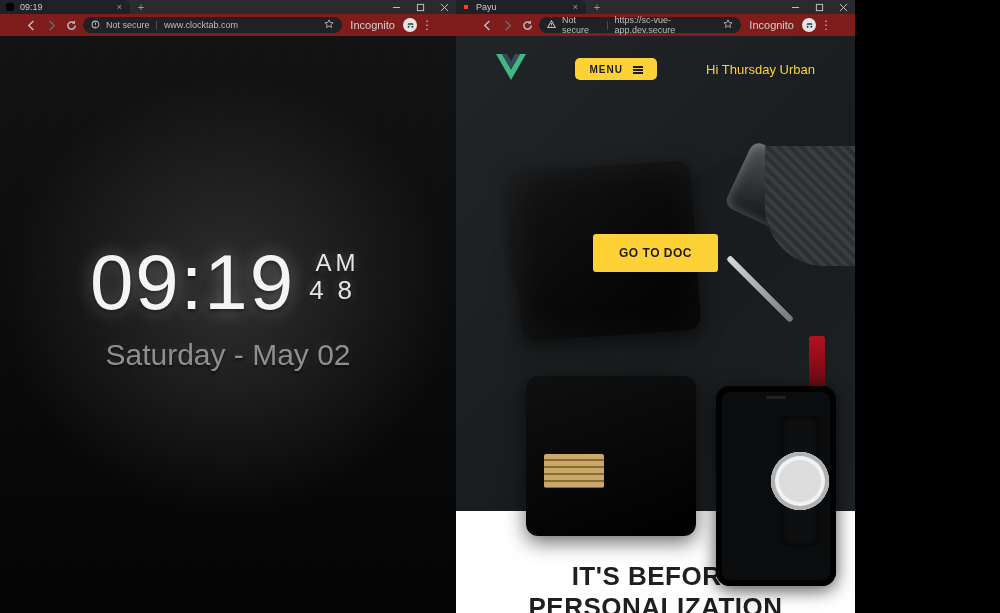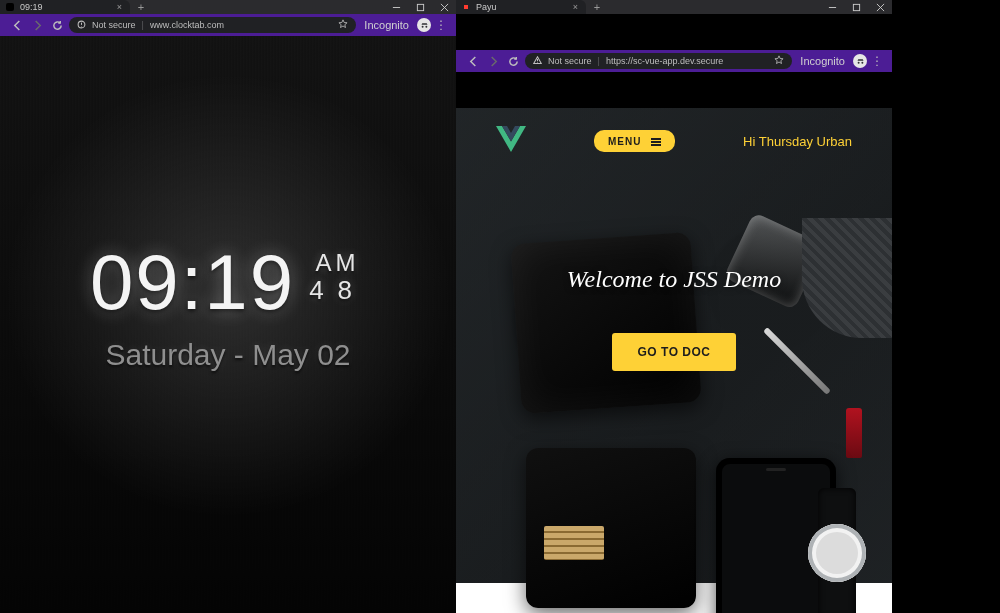--- a/index.html
+++ b/index.html
@@ -1,37 +1,37 @@
 <!DOCTYPE html>
 <html><head>
 <meta charset="utf-8">
 <style>
   * { box-sizing: border-box; margin: 0; padding: 0; }
   html, body { width: 1000px; height: 613px; overflow: hidden; font-family: "Segoe UI", Arial, sans-serif; background:#000; }
   .desktop { display:flex; width:1000px; height:613px; }
   .window { display:flex; flex-direction:column; }
   .w-left { width:456px; }
-  .w-right { width:436px;gap:36px; }
+  .w-right { width:399px; }
 
   
   .titlebar { height:14px; background:#2b2b2e; display:flex; align-items:stretch; }
   .tab { display:flex; align-items:center; gap:6px; background:#202124; color:#c9c9c9; font-size:9px; padding:0 8px 0 6px; width:130px; border-top-right-radius:6px; position:relative; }
   .tab .favicon { width:8px; height:8px; border-radius:2px; display:inline-block; }
   .fav-clock { background:#000; }
   .fav-payu { background:radial-gradient(circle,#ff3b2f 40%,transparent 42%); }
   .tab-close { margin-left:auto; color:#9a9a9a; font-size:9px; line-height:1; }
   .newtab { width:22px; display:flex; align-items:center; justify-content:center; color:#9a9a9a; font-size:11px; }
   .titlebar-spacer { flex:1; }
   .win-controls { display:flex; }
   .win-btn { width:24px; display:flex; align-items:center; justify-content:center; color:#cfcfcf; font-size:9px; }
   .win-btn.close { color:#cfcfcf; }
   .win-btn svg { width:9px; height:9px; stroke:#cfcfcf; stroke-width:1; fill:none; }
 
   
-  .addrbar { height:22px; background:#4c1d95; display:flex; align-items:center; padding:0 9px; gap:4px; color:#bdbdbd; }
+  .addrbar { height:22px; background:#7f1d1d; display:flex; align-items:center; padding:0 23px; gap:4px; color:#bdbdbd; }
   .nav-btn { width:16px; height:16px; display:flex; align-items:center; justify-content:center; color:#bdbdbd; }
   .nav-btn.disabled { color:#6a6a6d; }
   .nav-btn svg { width:11px; height:11px; stroke:currentColor; stroke-width:1.6; fill:none; }
   .omnibox { flex:1; height:16px; background:#202124; border-radius:9px; display:flex; align-items:center; padding:0 8px; gap:6px; font-size:9px; color:#bdbdbd; }
   .omnibox .secure svg { width:9px; height:9px; stroke:#bdbdbd; stroke-width:1.4; fill:none; }
   .omnibox .star { margin-left:auto; }
   .incognito-badge { font-size:11px; color:#d0d0d0; padding:0 4px; }
   .spy-icon { width:14px; height:14px; background:#e6e6e6; border-radius:50%; display:flex; align-items:center; justify-content:center; }
   .spy-icon svg { width:9px; height:9px; fill:#2f3033; }
   .kebab { width:12px; display:flex; align-items:center; justify-content:center; color:#bdbdbd; font-size:12px; }
@@ -79,21 +79,21 @@
   .wallet2 { left:70px; top:340px; width:170px; height:160px; background:linear-gradient(160deg,#101010,#000); border-radius:12px; box-shadow:0 6px 20px rgba(0,0,0,0.6); }
   .wallet2::after { content:""; position:absolute; left:18px; top:78px; width:60px; height:34px; background:repeating-linear-gradient(#caa86a 0 5px,#8a6a32 5px 7px); border-radius:2px; }
   .phone { left:260px; top:350px; width:120px; height:200px; background:#0b0c0d; border-radius:14px; box-shadow:0 4px 18px rgba(0,0,0,0.7), inset 0 0 0 6px #000; }
   .phone::before { content:""; position:absolute; left:50%; top:10px; width:20px; height:3px; background:#222; border-radius:2px; transform:translateX(-50%);}
   .watch { right:10px; top:380px; width:90px; height:130px; }
   .watch::before { content:""; position:absolute; left:26px; top:0; width:38px; height:130px; background:#0e0f10; border-radius:6px; box-shadow:inset 0 0 6px #000; }
   .watch::after { content:""; position:absolute; left:16px; top:36px; width:58px; height:58px; background:#dcdcdc; border-radius:50%; box-shadow:inset 0 0 0 4px #aeb2b5, inset 0 0 0 8px #f2f2f2; }
 
   .topbar { position:relative; z-index:2; display:flex; align-items:center; justify-content:space-between; padding:18px 40px 0 40px; }
   .logo svg { width:30px; height:26px; }
-  .menu-btn { background:#fed136; color:#1d1d1d; border:none; font-size:10px; font-weight:700; letter-spacing:1px; padding:6px 14px 5px; border-radius:10px; font-family:"Segoe UI",Arial,sans-serif;}
+  .menu-btn { background:#fed136; color:#1d1d1d; border:none; font-size:10px; font-weight:700; letter-spacing:1px; padding:6px 14px 5px; border-radius:5px; font-family:"Segoe UI",Arial,sans-serif;}
   .menu-btn .bars { display:inline-block; margin-left:6px; vertical-align:middle; }
   .menu-btn .bars span { display:block; width:10px; height:1.5px; background:#1d1d1d; margin:1.5px 0; }
   .hello { color:#fed136; font-size:13px; }
 
   .hero-center { position:relative; z-index:2; text-align:center; margin-top:110px; padding:0 30px;}
   .hero-welcome { font-style:italic; font-family:Georgia,'Times New Roman',serif; font-size:24px; color:#fff; text-shadow:0 1px 6px rgba(0,0,0,0.5);}
   .hero-title { font-size:44px; font-weight:800; letter-spacing:0.5px; line-height:1.08; margin-top:6px; text-shadow:0 2px 8px rgba(0,0,0,0.5); }
   .cta { display:inline-block; margin-top:40px; background:#fed136; color:#1d1d1d; font-weight:700; font-size:12px; letter-spacing:0.5px; padding:12px 26px; border-radius:3px; }
 
   .section { flex:1; background:#fff; padding:50px 20px 0; text-align:center; }
@@ -278,21 +278,20 @@
                 </svg>
             </span>
             <button class="menu-btn">
               <span>MENU</span>
               <span class="bars"><span></span><span></span><span></span></span>
             </button>
             <span class="hello">Hi Thursday Urban</span>
           </div>
 
           <div class="hero-center">
-            <div class="hero-welcome">Welcome to JSS Demo</div>
             <a class="cta">GO TO DOC</a>
           </div>
         </div>
 
         <div class="section">
           <h2>IT'S BEFORE PERSONALIZATION</h2>
         </div>
       </div>
     </div>
   </div>

